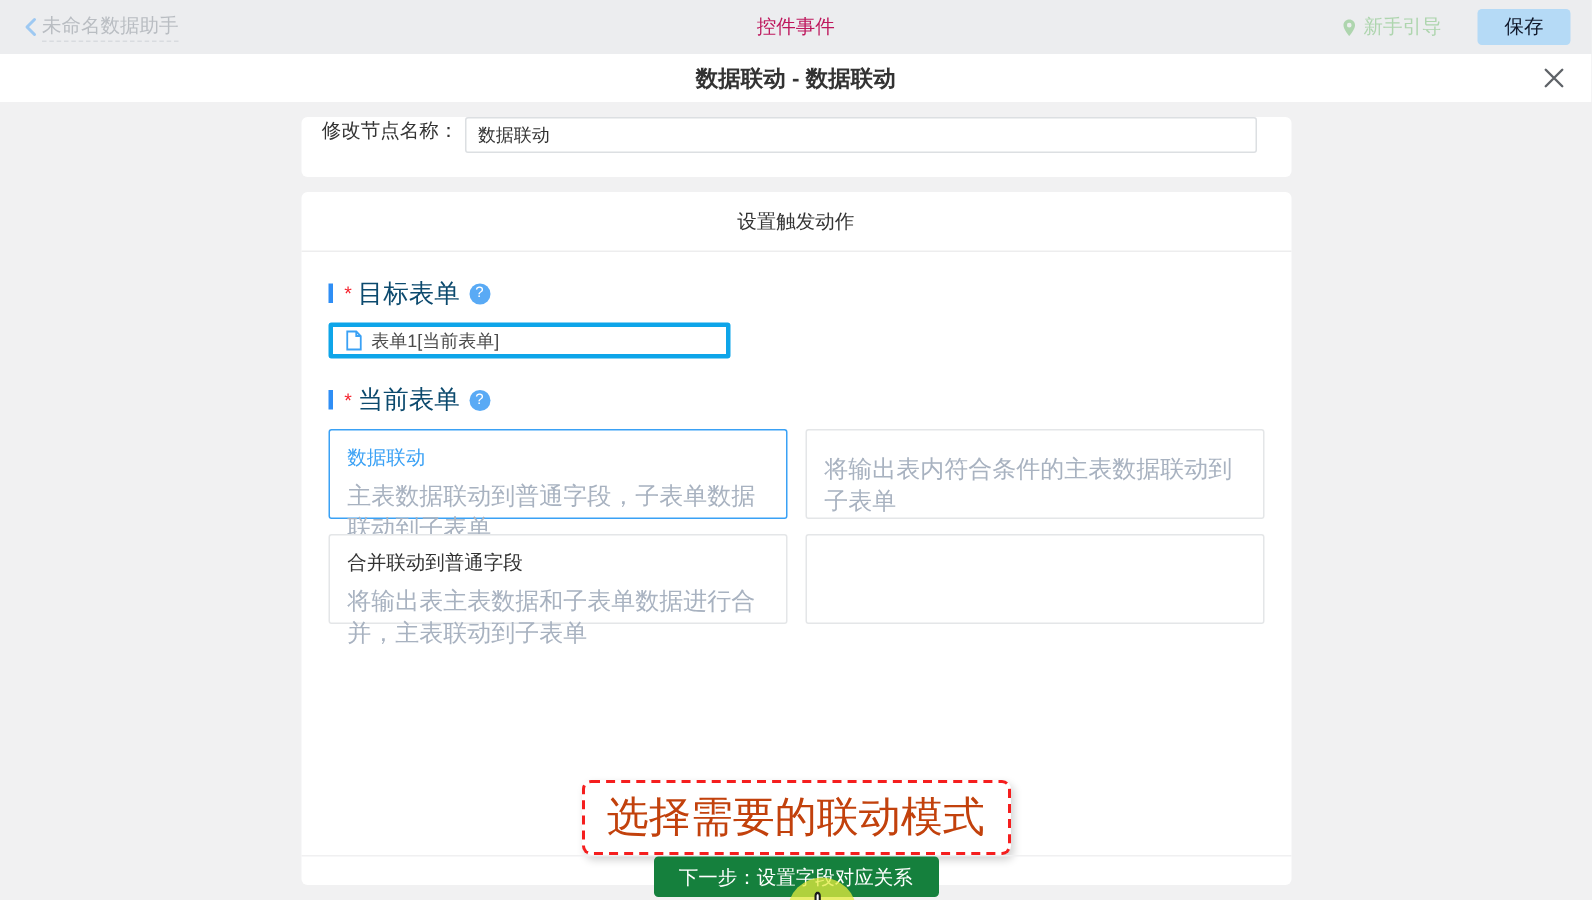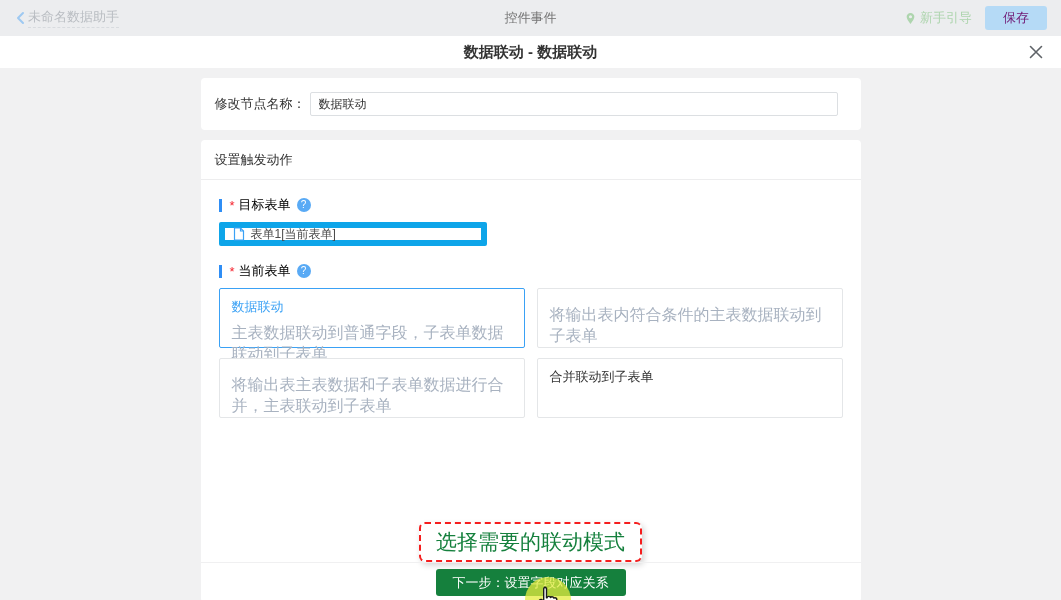--- a/index.html
+++ b/index.html
@@ -17,76 +17,77 @@
     display:flex; align-items:center; padding:0 14px;
   }
   .topbar-left { display:flex; align-items:center; }
   .back-icon { width:14px; height:14px; display:inline-flex; }
   .doc-title {
     font-size:13px; color:#b9bdc2;
     border-bottom:1px dashed #d8dbdf; padding-bottom:3px; line-height:15px;
   }
   .topbar-center {
     position:absolute; left:0; right:0; text-align:center;
-    font-size:13px; color:#737373; pointer-events:none;
-  }
-  .topbar-right { margin-left:auto; display:flex; align-items:center; gap:13px; z-index:1; }
+    font-size:13px; color:#be185d; pointer-events:none;
+  }
+  .topbar-right { margin-left:auto; display:flex; align-items:center; gap:24px; z-index:1; }
   .guide-link { display:flex; align-items:center; gap:4px; font-size:13px; color:#aed5ae; }
   .save-btn {
-    background:#b5daf6; color:#701a75; font-size:13px;
+    background:#b5daf6; color:#0f172a; font-size:13px;
     border:none; border-radius:3px; padding:4px 18px; line-height:16px;
   }
 
   
   .modal-header {
     position:relative; height:32px; background:#ffffff;
     display:flex; align-items:center; justify-content:center;
   }
   .modal-title { font-size:15px; font-weight:700; color:#333; }
   .close-btn {
     position:absolute; right:16px; top:50%; transform:translateY(-50%);
     width:18px; height:18px; display:flex; cursor:pointer;
   }
 
   
   .content { padding-top:10px; }
   .panel {
     width:660px; margin:0 auto; background:#fff; border-radius:4px;
   }
   .panel-name {
-    height:52px; display:flex; align-items:center;
+    height:40px; display:flex; 
     padding:0 14px; margin-bottom:10px;
   }
   .panel-name label { font-size:13px; color:#333; white-space:nowrap; }
   .name-input {
     margin-left:4px; width:528px; height:24px;
     border:1px solid #dcdfe2; border-radius:2px;
     font-size:12px; color:#333; padding:0 8px; outline:none;
     font-family:inherit;
   }
 
   .panel-main { height:462px; display:flex; flex-direction:column; }
   .section-header {
     padding:11px 14px 10px 14px; font-size:13px; color:#333;
     border-bottom:1px solid #ededee;
+    text-align:center;
   }
   .section-body { flex:1; padding:16px 18px 0 18px; }
 
   .field-label { display:flex; align-items:center; gap:4px; margin-bottom:8px; }
   .blue-bar { width:3px; height:13px; background:#2f8ef5; margin-right:4px; }
   .required-star { color:#f5222d; font-size:13px; line-height:13px; }
-  .label-text { font-size:13px; color:#000000; }
+  .label-text { font-size:17px; color:#0c4a6e; }
   .help-icon {
     width:14px; height:14px; border-radius:50%; background:#59aaf5;
     color:#fff; font-size:10px; line-height:14px; text-align:center;
     margin-left:2px;
   }
 
   .form-select {
-    width:268px; height:24px; border:6px solid #0ea5e9; border-radius:2px;
+    width:268px; height:24px; border:3px solid #0ea5e9; border-radius:2px;
     display:flex; align-items:center; gap:6px; padding:0 8px;
     font-size:12px; color:#4a4a4a; margin-bottom:16px; background:#fff;
     cursor:pointer;
   }
   .doc-icon { width:12px; height:14px; display:inline-flex; }
 
   .mode-grid {
     display:grid; grid-template-columns:1fr 1fr; gap:10px 12px; margin-top:2px;
   }
   .mode-card {
@@ -95,21 +96,21 @@
   }
   .mode-card .card-title { font-size:13px; color:#333; }
   .mode-card .card-desc { font-size:16px; color:#a8b2c0; margin-top:7px; }
   .mode-card.selected { border-color:#3aa1f5; }
   .mode-card.selected .card-title { color:#3aa1f5; }
 
   .annotation-wrap { text-align:center; margin-top:104px; }
   .annotation {
     display:inline-block; background:#fff;
     border:2px dashed #f51e1e; border-radius:6px;
-    color:#15803d; font-size:21px; padding:4px 15px;
+    color:#c2410c; font-size:28px; padding:4px 15px;
     box-shadow:2px 3px 6px rgba(0,0,0,0.18);
   }
 
   .panel-footer {
     position:relative; border-top:1px solid #f0f0f1;
     height:46px; display:flex; align-items:center; justify-content:center;
   }
   .next-btn {
     background:#15803d; color:#fff; border:none; border-radius:3px;
     font-size:13px; padding:6px 17px; line-height:15px; cursor:pointer;
@@ -197,24 +198,24 @@
 
       <div class="mode-grid">
         <div class="mode-card selected">
           <div class="card-title">数据联动</div>
           <div class="card-desc">主表数据联动到普通字段，子表单数据联动到子表单</div>
         </div>
         <div class="mode-card">
           <div class="card-desc">将输出表内符合条件的主表数据联动到子表单</div>
         </div>
         <div class="mode-card">
+          <div class="card-title">合并联动到普通字段</div>
           <div class="card-desc">将输出表主表数据和子表单数据进行合并，主表联动到子表单</div>
         </div>
         <div class="mode-card">
-          <div class="card-title">合并联动到子表单</div>
         </div>
       </div>
 
       <div class="annotation-wrap">
         <span class="annotation">选择需要的联动模式</span>
       </div>
     </div>
 
     <div class="panel-footer">
       <button class="next-btn">下一步：设置字段对应关系</button>

